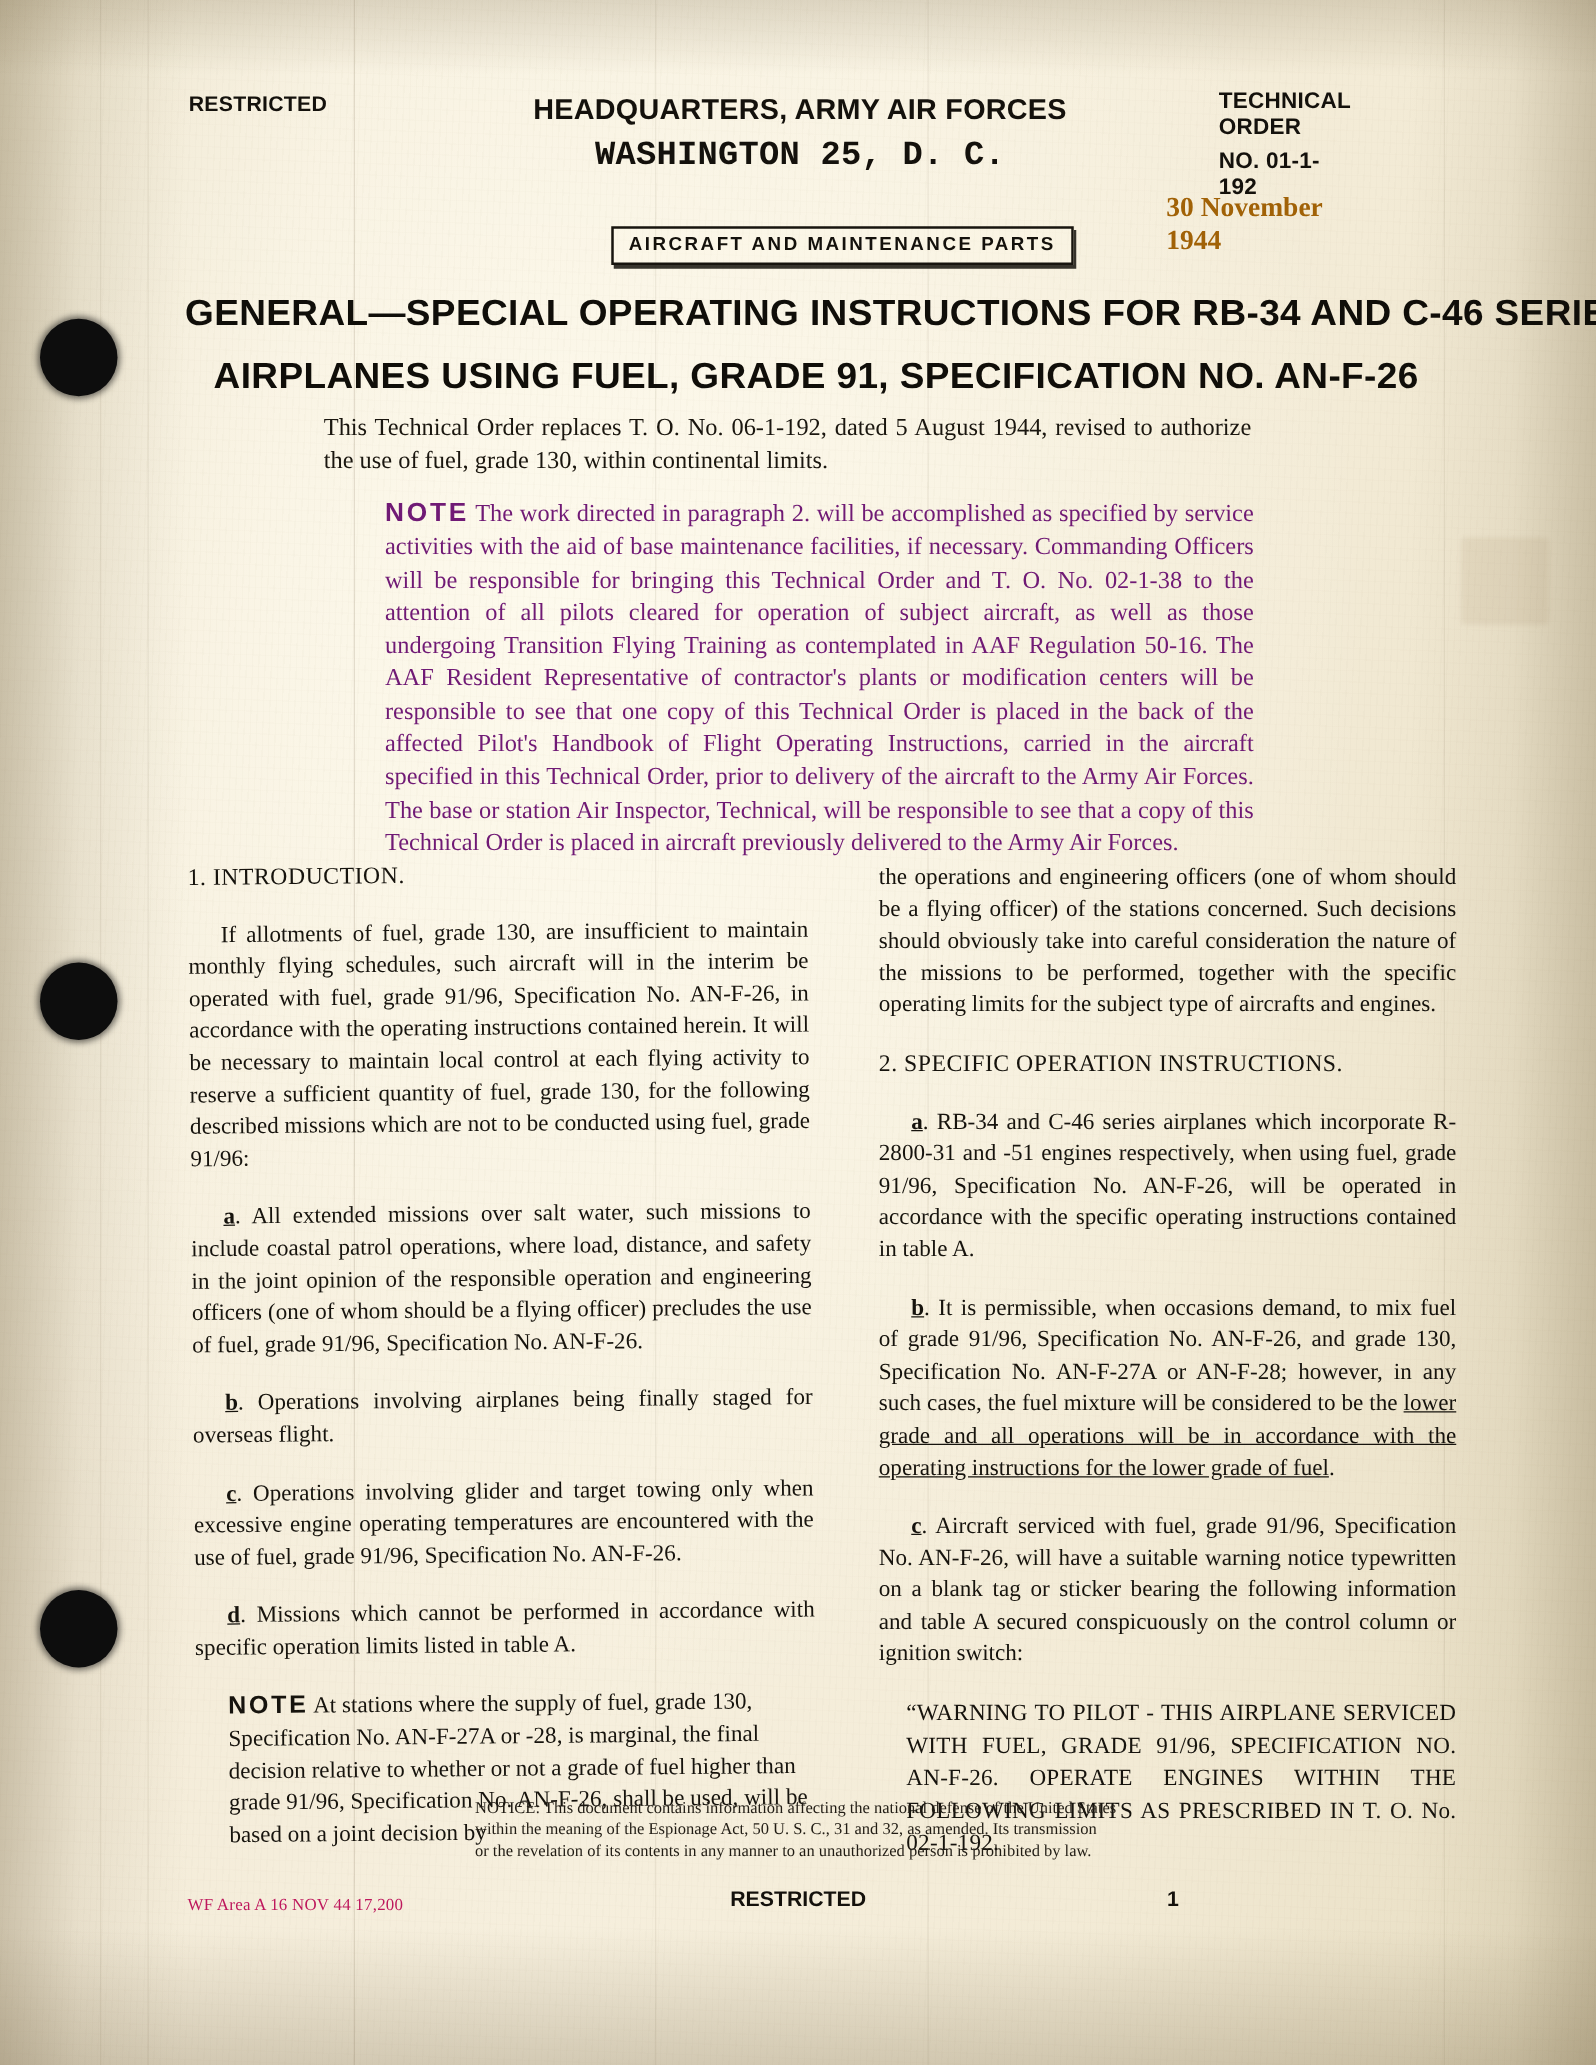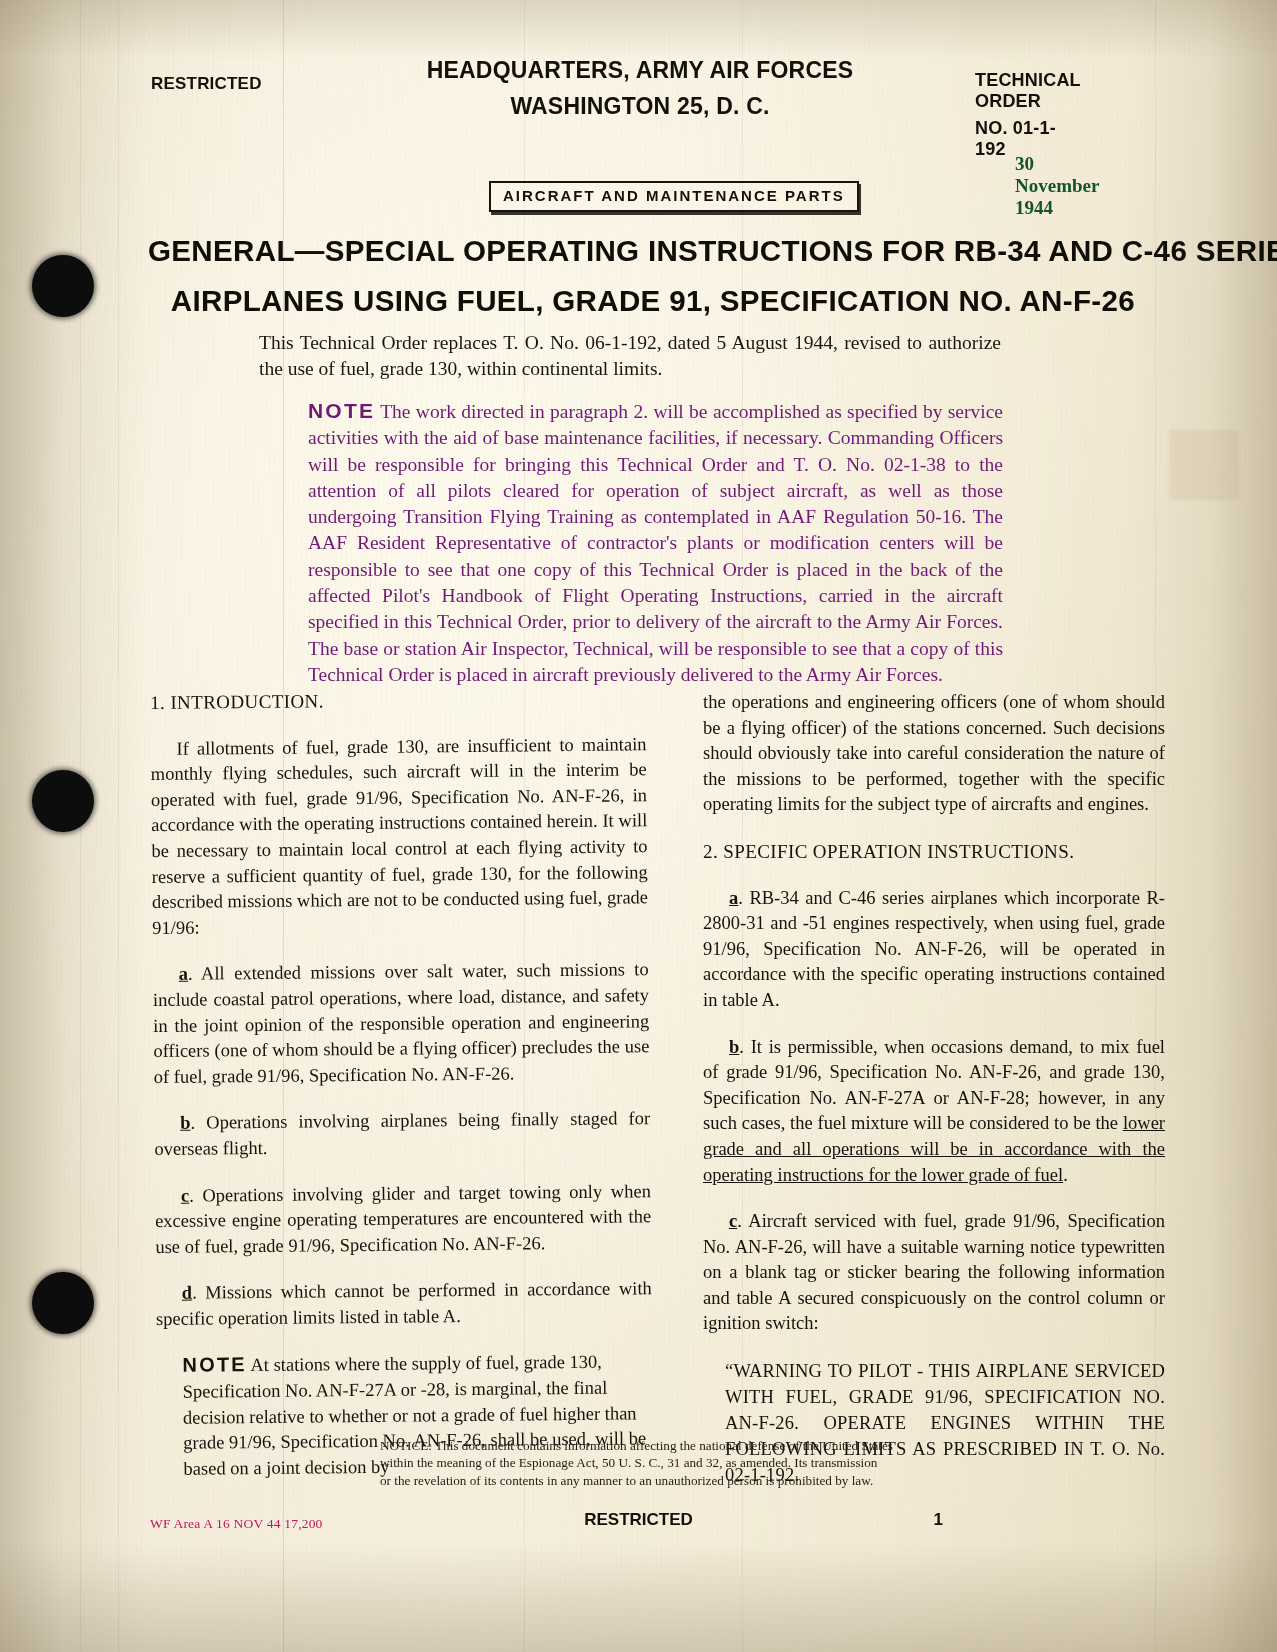--- a/index.html
+++ b/index.html
@@ -71,38 +71,38 @@
   }
 
   
   .hdr-restricted {
     position: absolute; left: 151px; top: 74px;
     font-family: "Liberation Sans", sans-serif;
     font-weight: bold; font-size: 17px; letter-spacing: .2px;
     color: #14110c;
   }
   .hdr-center {
-    position: absolute; left: 355px; top: 57px; width: 570px;
+    position: absolute; left: 355px; top: 74px; width: 570px;
     text-align: center;
     font-family: "Liberation Sans", sans-serif;
     font-weight: bold; color: #14110c;
   }
   .hdr-center .l1 { font-size: 23px; letter-spacing: .2px; }
-  .hdr-center .l2 { font-size: 23px; letter-spacing: .2px; margin-top: 9px; }
+  .hdr-center .l2 { font-size: 27px; letter-spacing: .2px; margin-top: 9px; font-family: Liberation Mono, monospace; }
   .hdr-right {
     position: absolute; left: 975px; top: 70px;
     font-family: "Liberation Sans", sans-serif;
     font-weight: bold; color: #14110c;
   }
   .hdr-right .l1 { font-size: 18px; letter-spacing: .2px; }
   .hdr-right .l2 { font-size: 18px; letter-spacing: .2px; margin-top: 6px; }
   .hdr-date {
-    position: absolute; left: 1015px; top: 153px;
+    position: absolute; left: 933px; top: 153px;
     font-family: "Liberation Serif", serif;
-    font-weight: bold; font-size: 19px; color: #14532d;
+    font-weight: bold; font-size: 22px; color: #a16207;
   }
 
   
   .parts-box {
     position: absolute; left: 489px; top: 181px;
     border: 2px solid #17140e;
     box-shadow: 2px 3px 0 rgba(20,18,12,0.85);
     padding: 4px 12px 5px 12px;
     background: rgba(255,250,235,0.25);
   }

